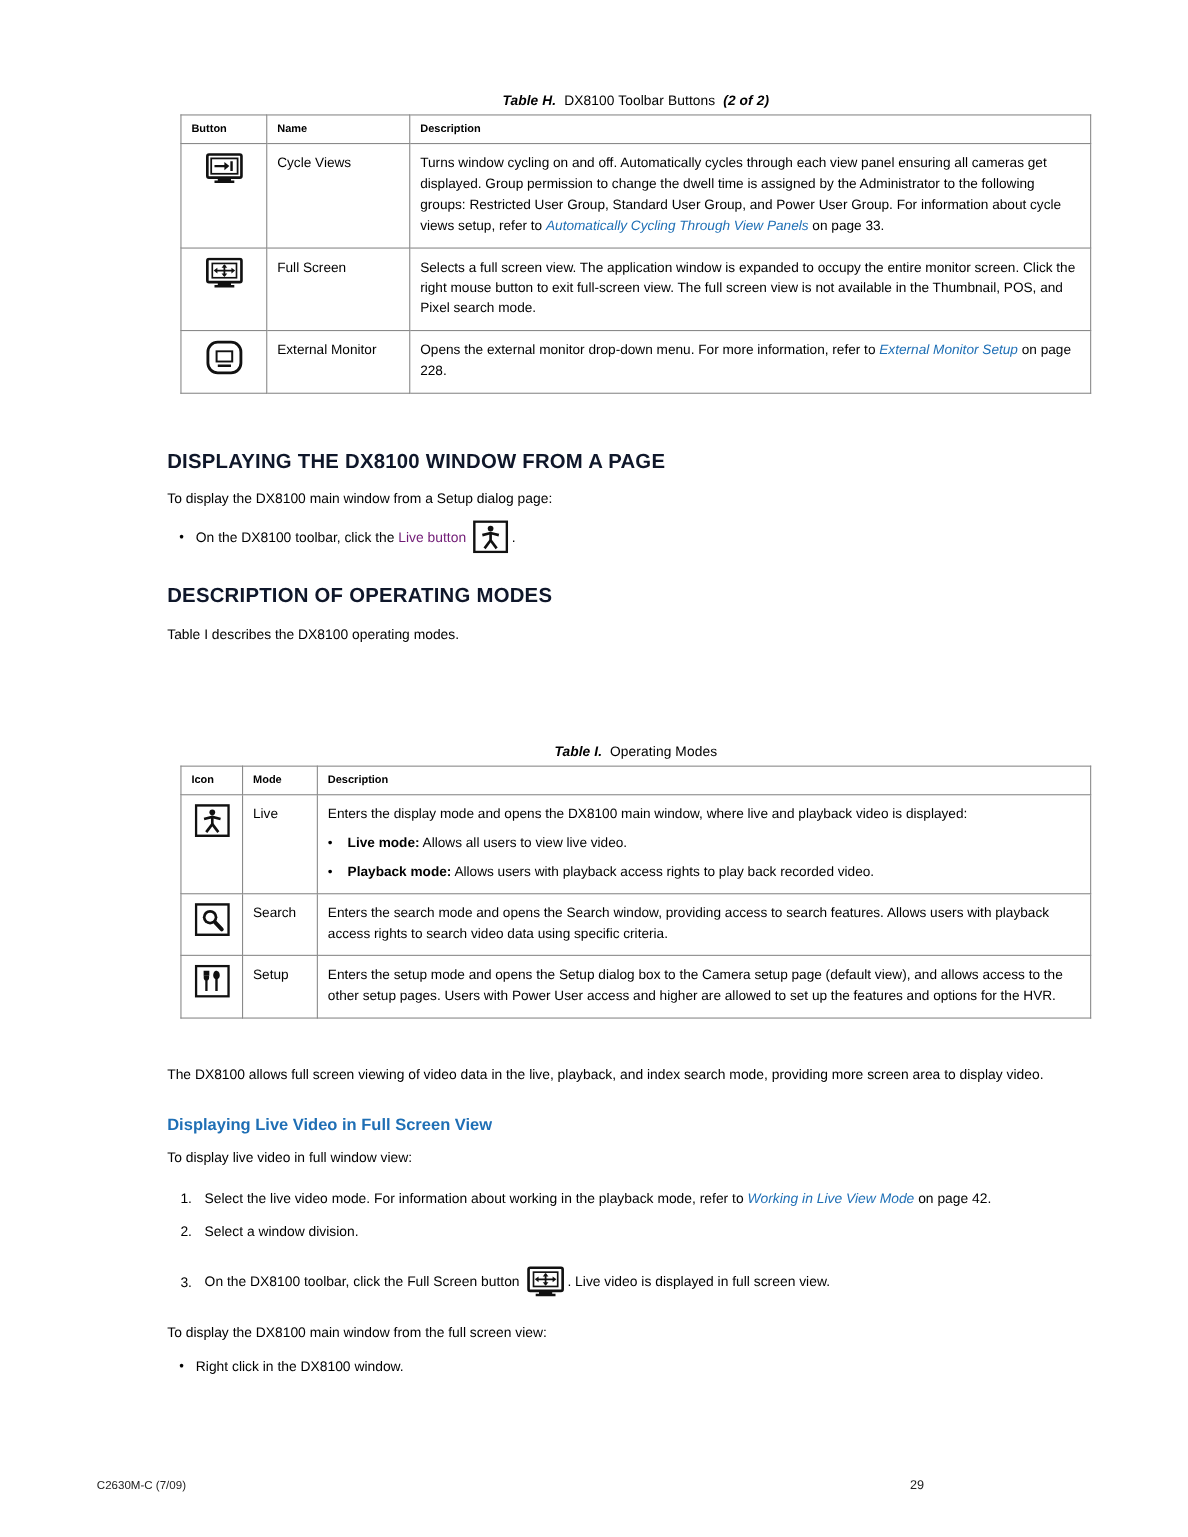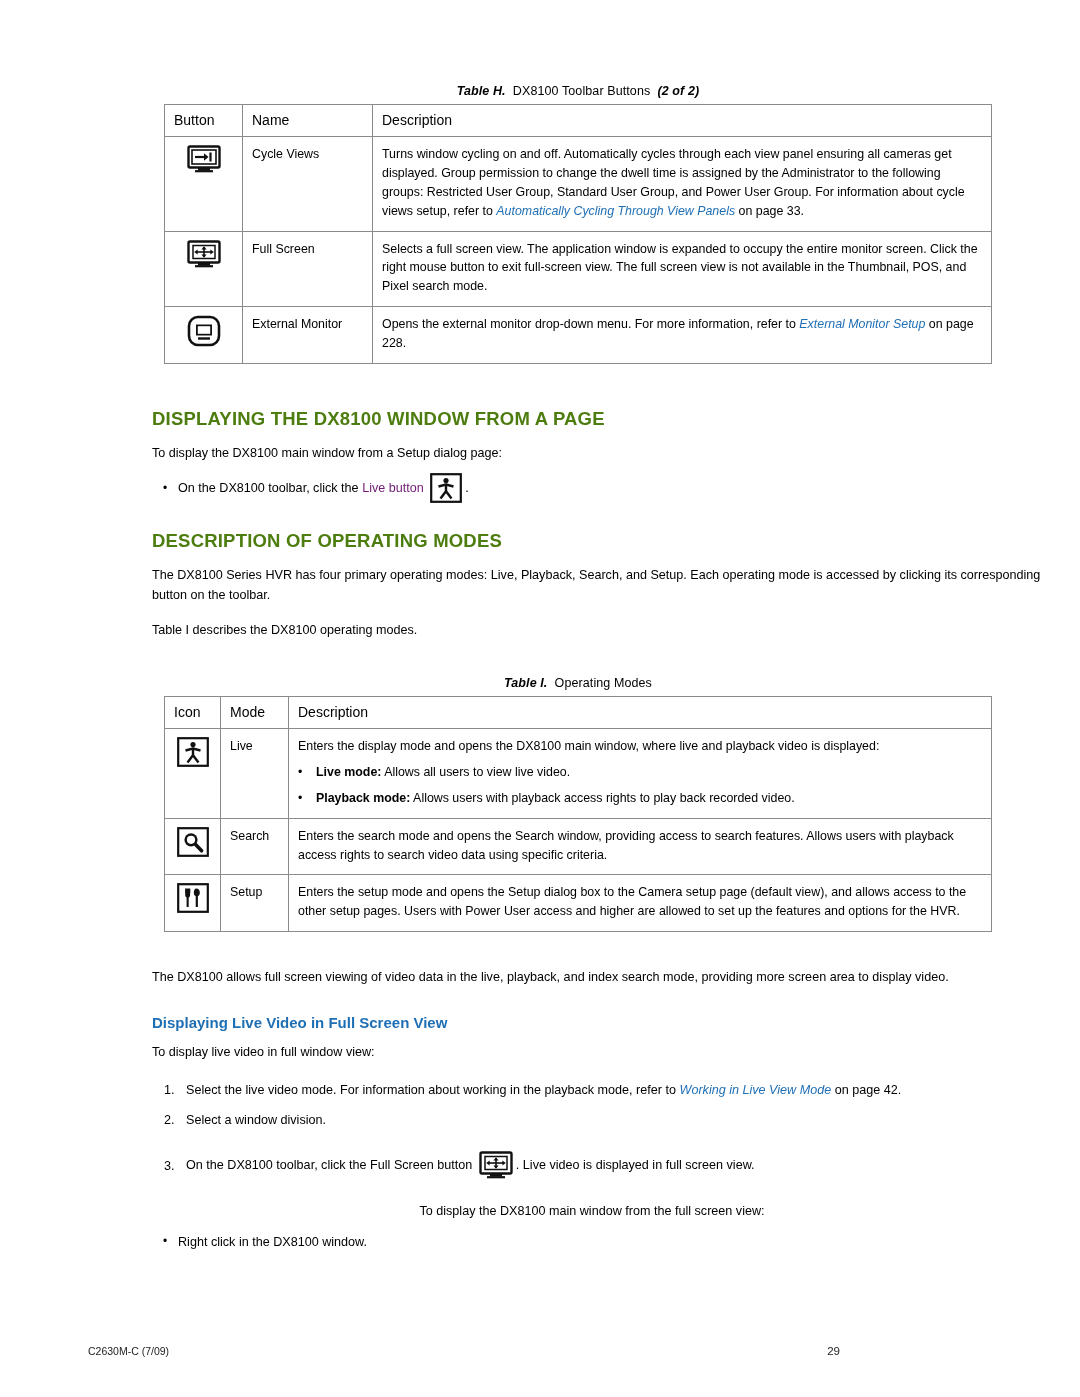--- a/index.html
+++ b/index.html
@@ -42,43 +42,43 @@
     table-layout: fixed;
   }
   table.doc-table th, table.doc-table td {
     border: 1px solid #8a8a8a;
     vertical-align: top;
     padding: 8px 9px 10px 9px;
     font-size: 12.4px;
     line-height: 1.52;
   }
   table.doc-table th {
-    font-weight: normal;
-    font-size: 14px;
+    font-weight: bold;
+    font-size: 10px;
     padding-top: 5px;
     padding-bottom: 5px;
     text-align: left;
     background: #fff;
   }
   td.icon-cell {
     text-align: center;
     vertical-align: top;
     padding-top: 11px;
   }
   .link-italic {
     color: #1f6fb5;
     font-style: italic;
   }
   .blue-text {
     color: #701a75;
   }
 
   
   h2.section-head {
-    color: #4d7c0f;
+    color: #0f172a;
     font-size: 18.5px;
     font-weight: bold;
     letter-spacing: 0.2px;
     margin: 34px 0 14px 0;
   }
   h3.sub-head {
     color: #1f6fb5;
     font-size: 15px;
     font-weight: bold;
     margin: 26px 0 12px 0;
@@ -263,21 +263,20 @@
             </svg>
           </span><span>.</span>
         </div>
       </div>
     </div>
   </div>
 
   <div style="position:absolute; left:0; top:530px; width:1080px;">
     <div class="col-indent">
       <h2 class="section-head" style="margin-top:0;">DESCRIPTION OF OPERATING MODES</h2>
-      <p class="body-text" style="margin-right:-46px;">The DX8100 Series HVR has four primary operating modes: Live, Playback, Search, and Setup. Each operating mode is accessed by clicking its corresponding button on the toolbar.</p>
       <p class="body-text" style="margin-top:16px;">Table I describes the DX8100 operating modes.</p>
     </div>
   </div>
 
   <div style="position:absolute; left:0; top:676px; width:1080px;">
     <div class="table-block-2">
       <div class="table-caption">
         <span class="cap-italic">Table I.</span>
         <span class="cap-reg">&nbsp;<span>Operating Modes</span></span>
       </div>
@@ -385,21 +384,21 @@
               <path d="M26.8 12 l-3.4-2.6 v5.2 z" fill="#111"></path>
               <path d="M17 6.2 l-2.6 3.2 h5.2 z" fill="#111"></path>
               <path d="M17 17.8 l-2.6-3.2 h5.2 z" fill="#111"></path>
               <path d="M11 22.5 h12 v3 h-12 z" fill="#111"></path>
               <path d="M8 26.2 h18" stroke="#111" stroke-width="2.2"></path>
             </svg>
           </span><span>. Live video is displayed in full screen view.</span>
         </div>
       </div>
 
-      <p class="body-text" style="margin-top:22px;text-align:center;">To display the DX8100 main window from the full screen view:</p>
+      <p class="body-text" style="margin-top:22px;">To display the DX8100 main window from the full screen view:</p>
       <div class="bullet-row">
         <div class="bullet-dot">•</div>
         <div>Right click in the DX8100 window.</div>
       </div>
     </div>
   </div>
 
   <div class="footer">
     <div>C2630M-C (7/09)</div>
     <div class="pageno">29</div>

